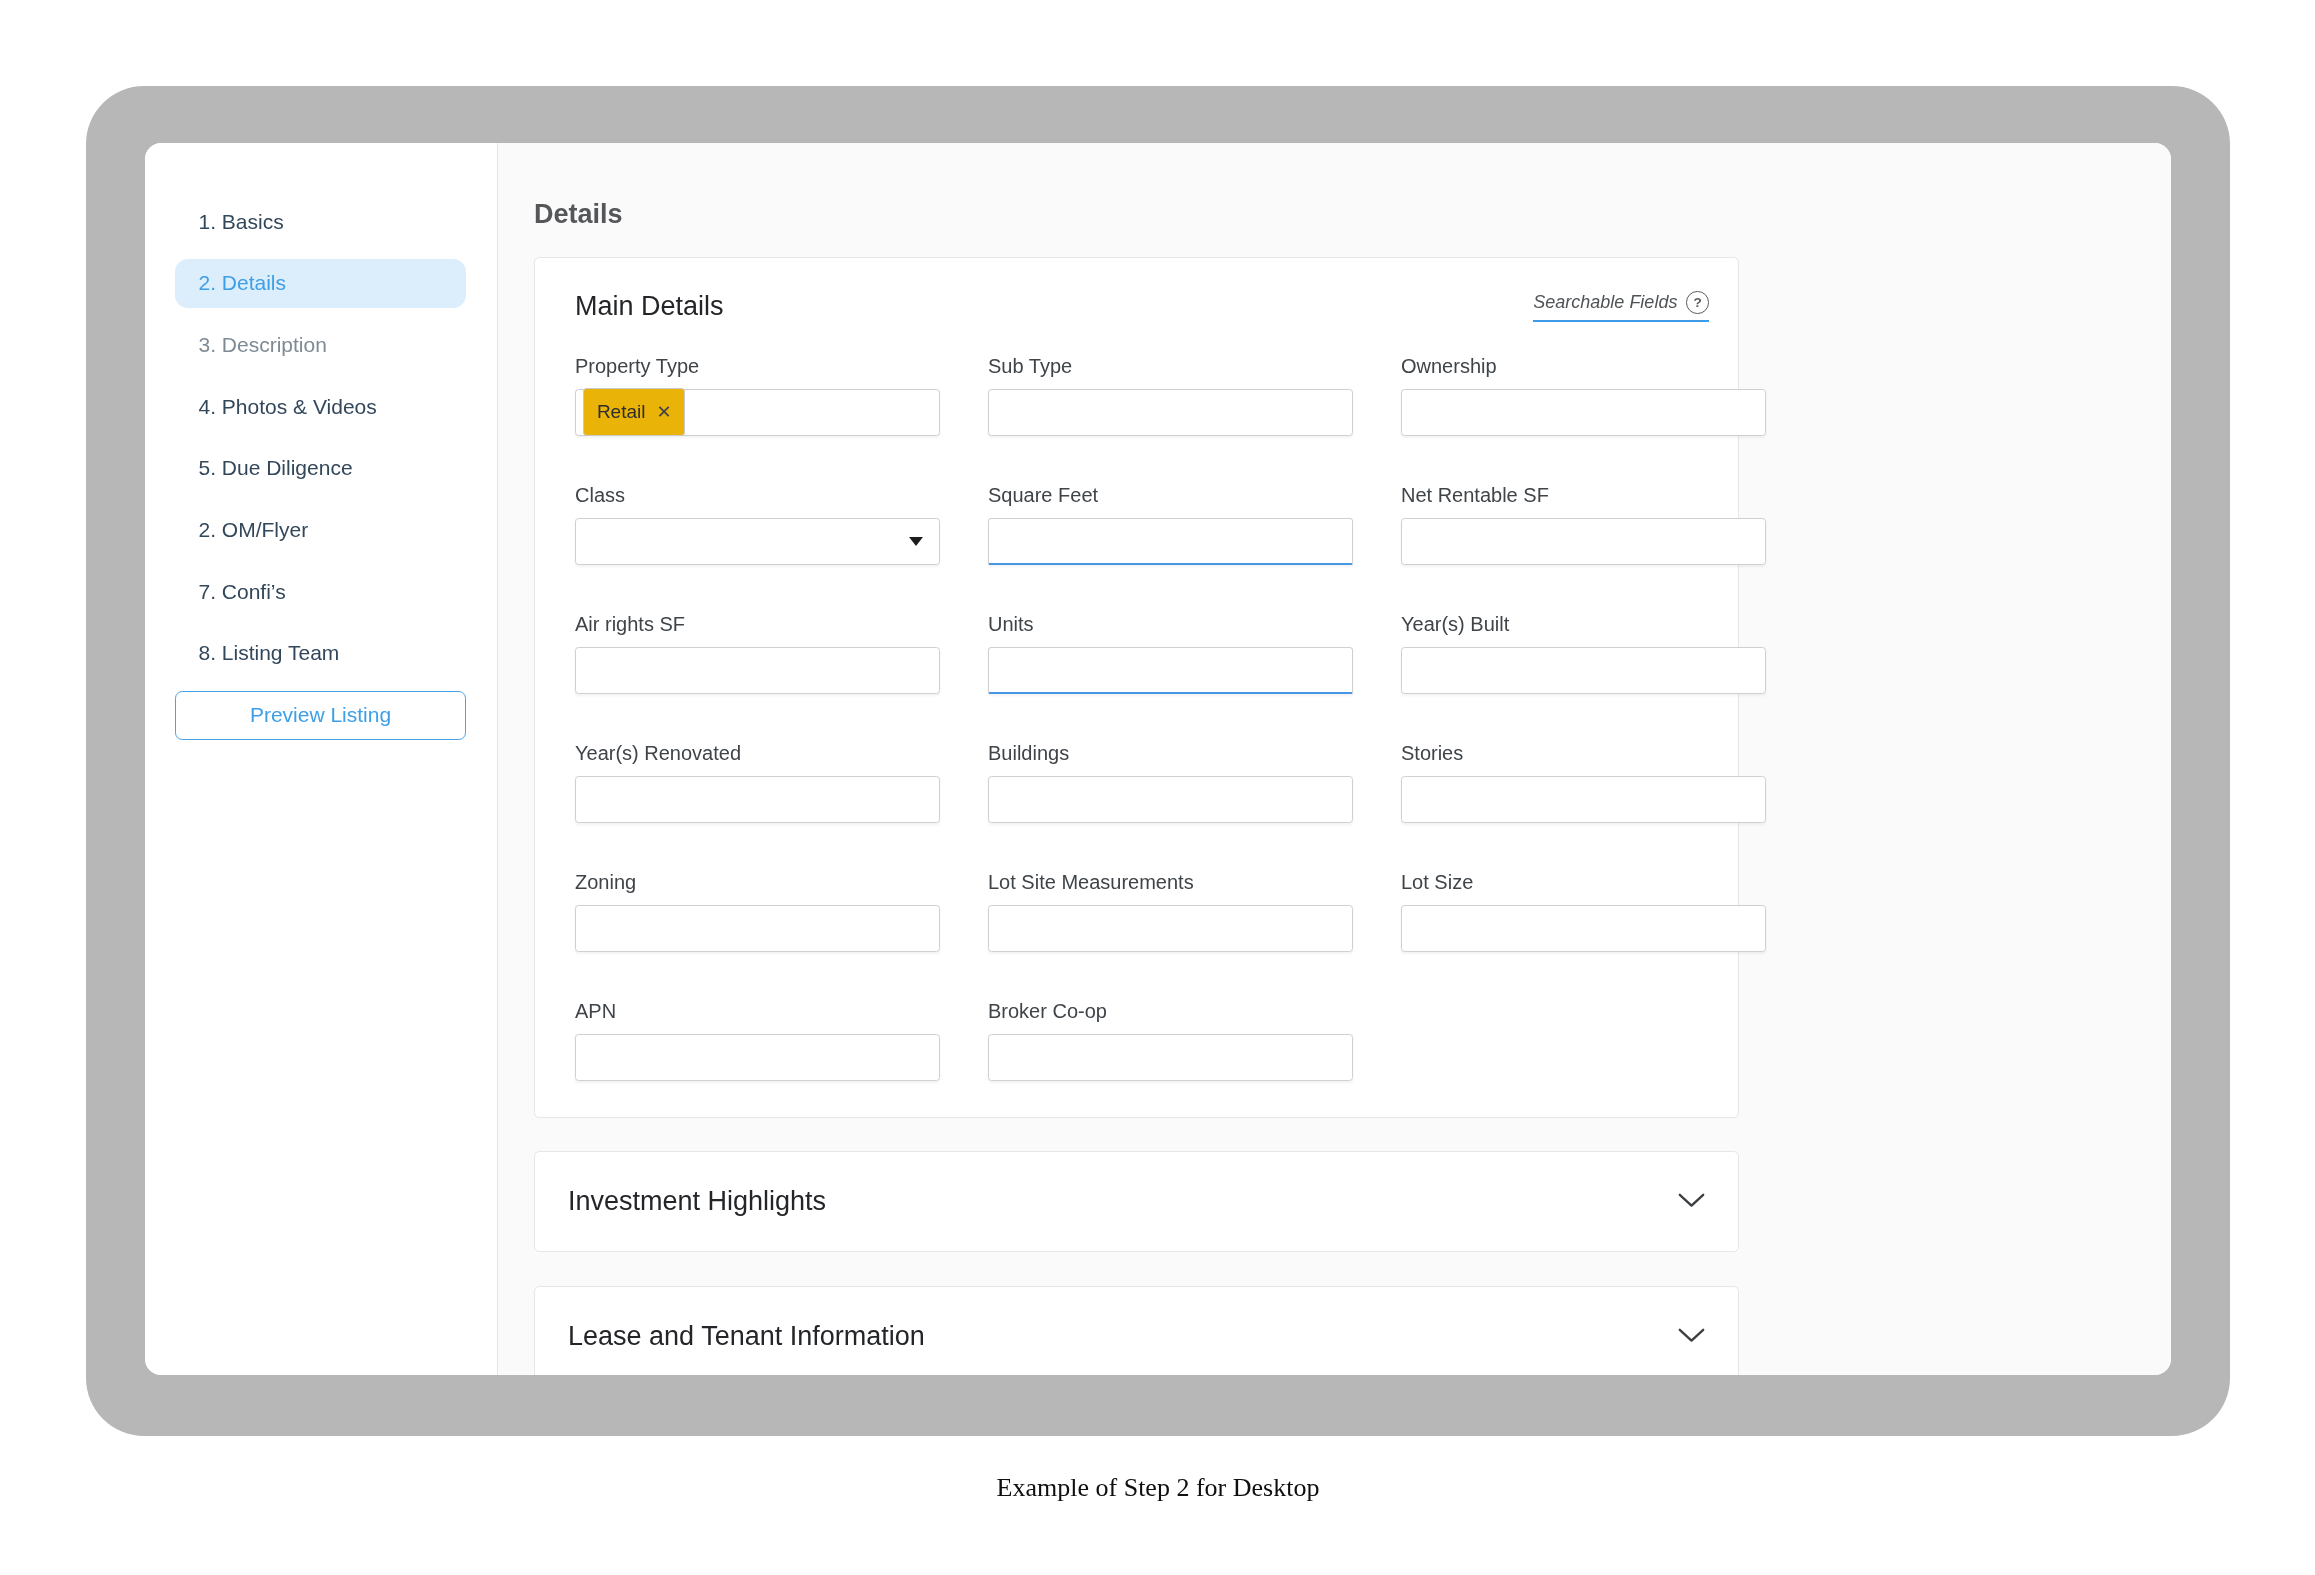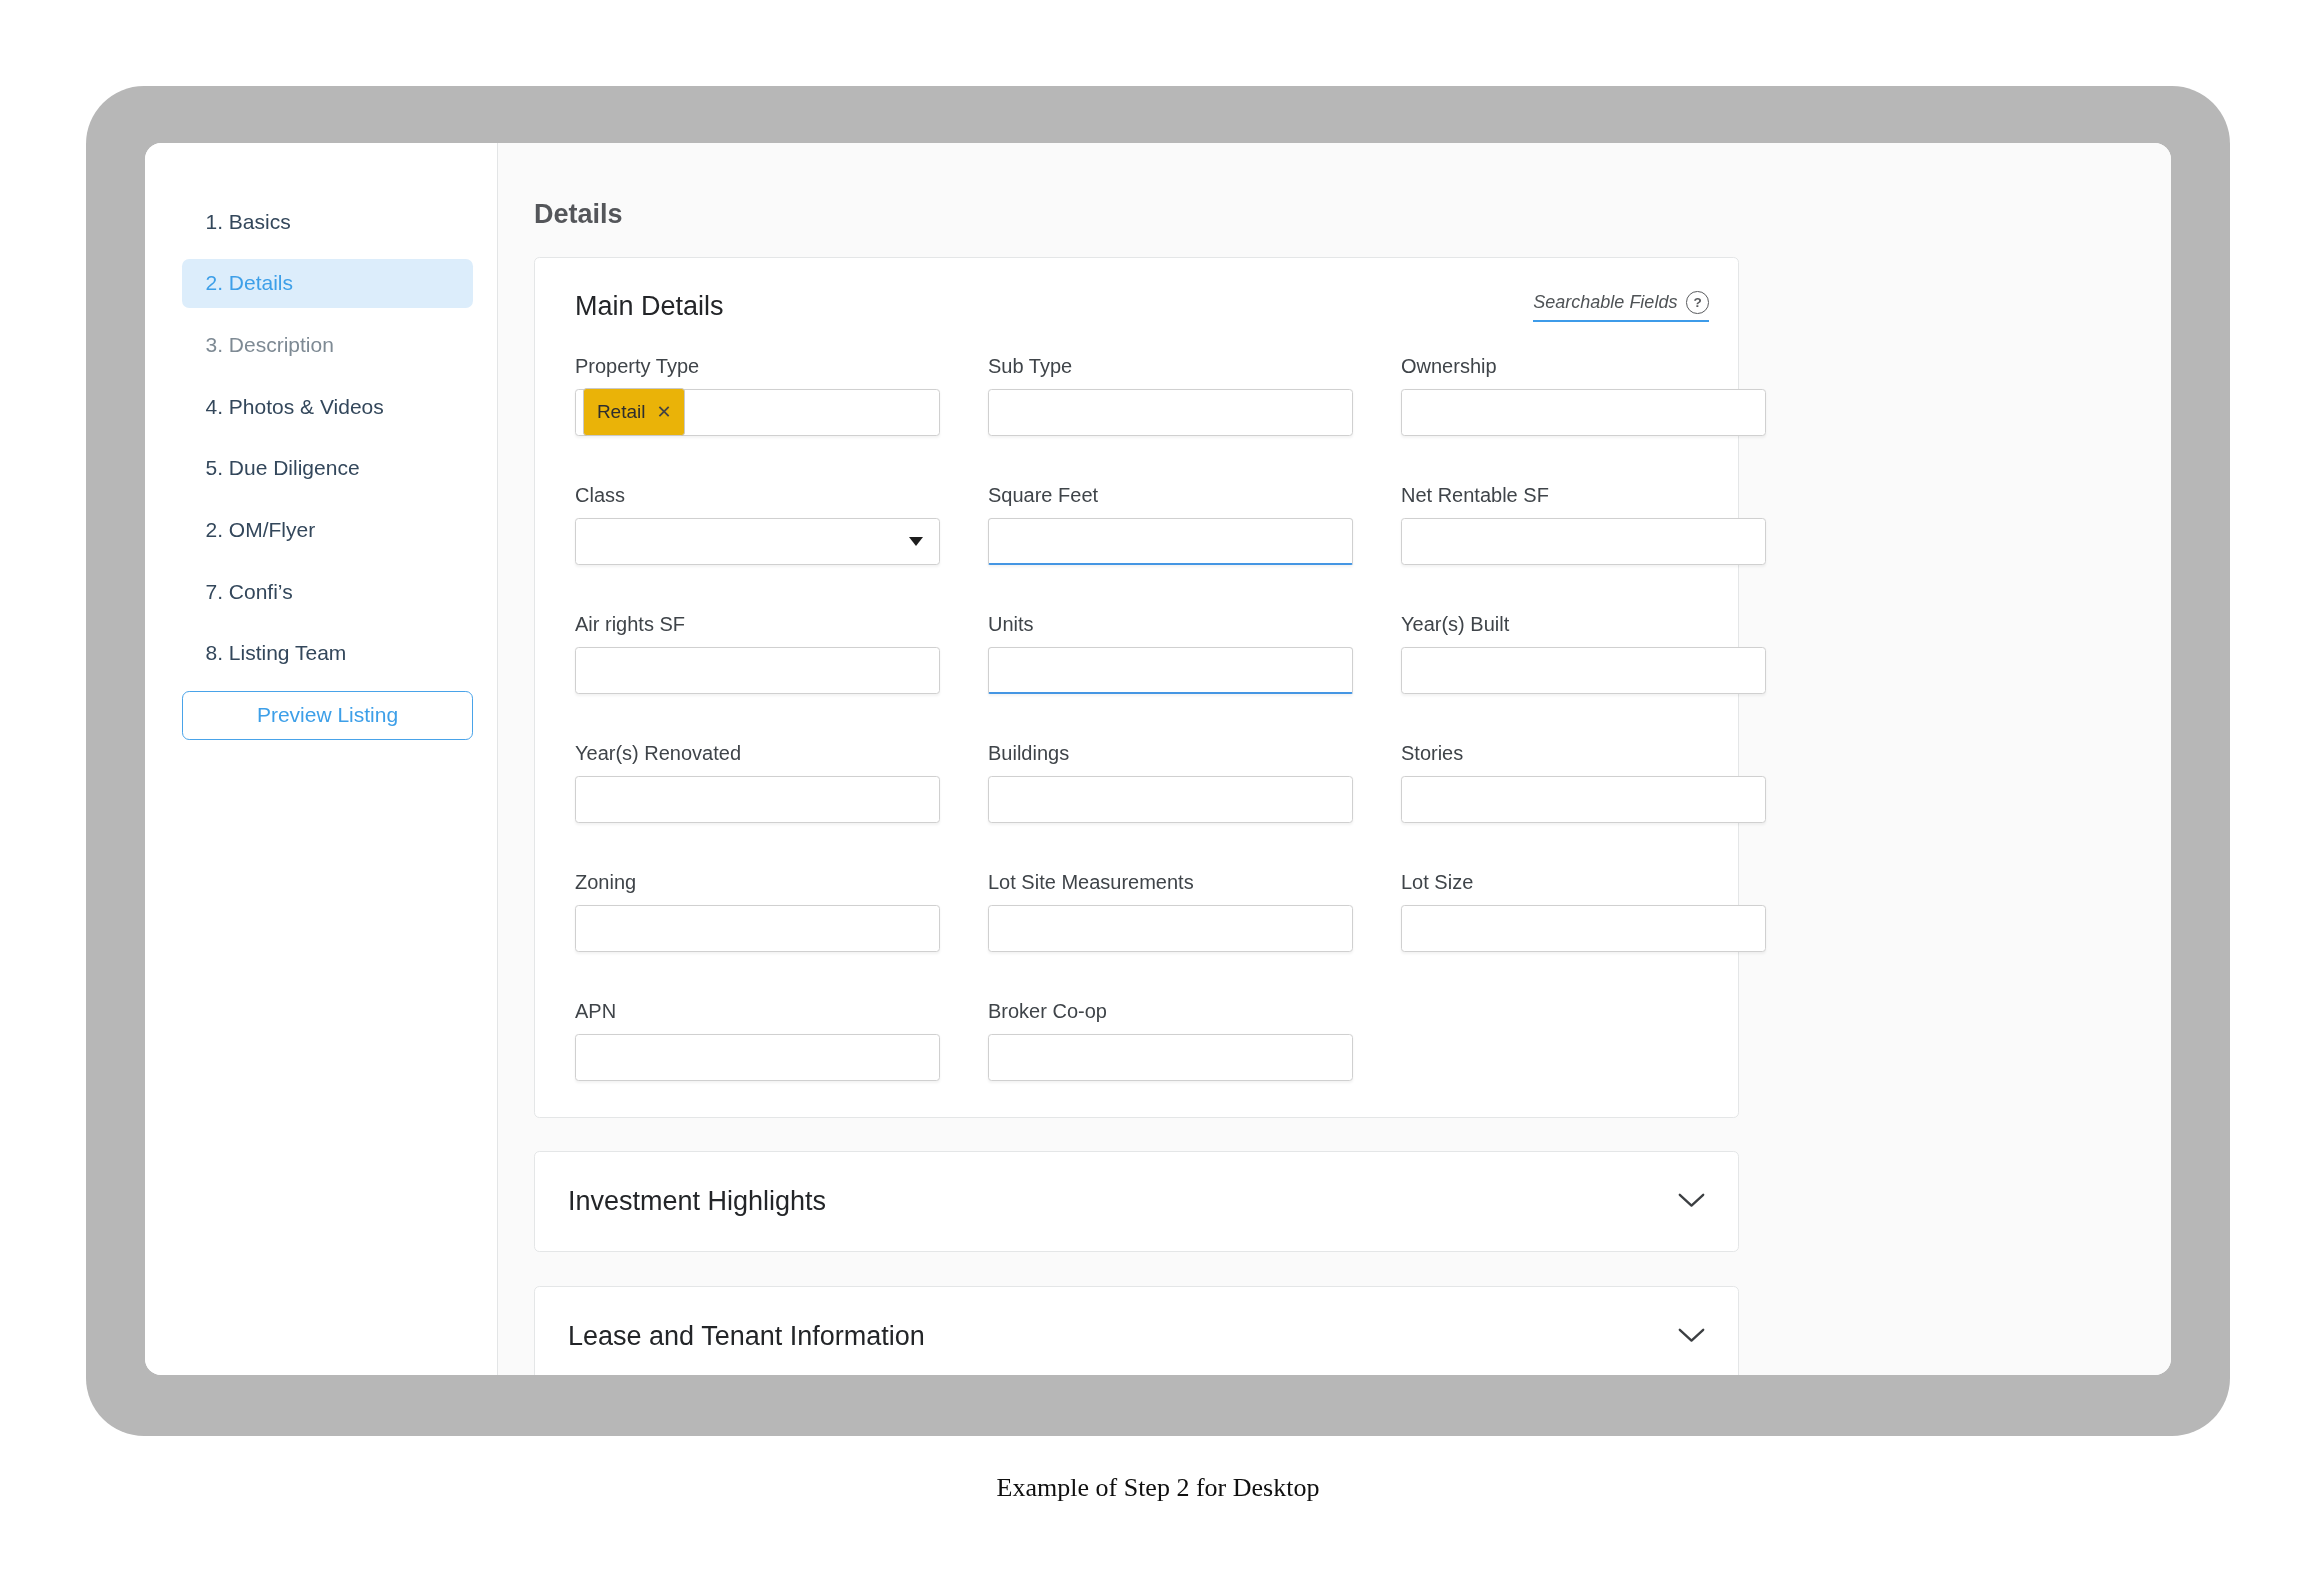--- a/index.html
+++ b/index.html
@@ -24,25 +24,25 @@
   .greeting { position:absolute; right:50px; top:50%; transform:translateY(-50%);
               text-align:right; line-height:1.1; }
   .greeting .hello { font-size:13.6px; color:#b9bcbe; font-weight:500; }
   .greeting .user  { font-size:22px; color:#4b4e52; font-weight:700; }
 
   
   .app-body { flex:1; display:flex; overflow:hidden; }
 
   
   .sidebar { width:353px; flex:0 0 353px; background:#ffffff; border-right:0.9px solid #e3e5e6;
-             padding-top:54px;padding-left:7px; }
+             padding-top:54px; }
   .nav-item { width:291px; height:49px; margin:0 0 12.7px 30px; padding-left:23.5px;
               display:flex; align-items:center; font-size:21px; color:#33475b;
               border-radius:7.2px; cursor:pointer; }
-  .nav-item.active { background:#dcedfb; color:#3d9fe8; }
+  .nav-item.active { background:#dcedfb; color:#3d9fe8;border-radius:13px; }
   .nav-item.muted  { color:#7e8a94; }
   .preview-btn { width:291px; height:49px; margin:11px 0 0 30px; background:#ffffff;
                  border:1.4px solid #49a3e9; border-radius:7.2px; color:#3d9fe8;
                  font-size:21px; display:flex; align-items:center; justify-content:center;
                  cursor:pointer; }
 
   
   .main { flex:1; background:#fafafa; padding:56px 0 0 36px; overflow:hidden; }
   .page-title { font-size:27px; font-weight:700; color:#54565a; }
   .card { width:1205px; background:#ffffff; border:0.9px solid #e4e6e7; border-radius:5.4px; }

